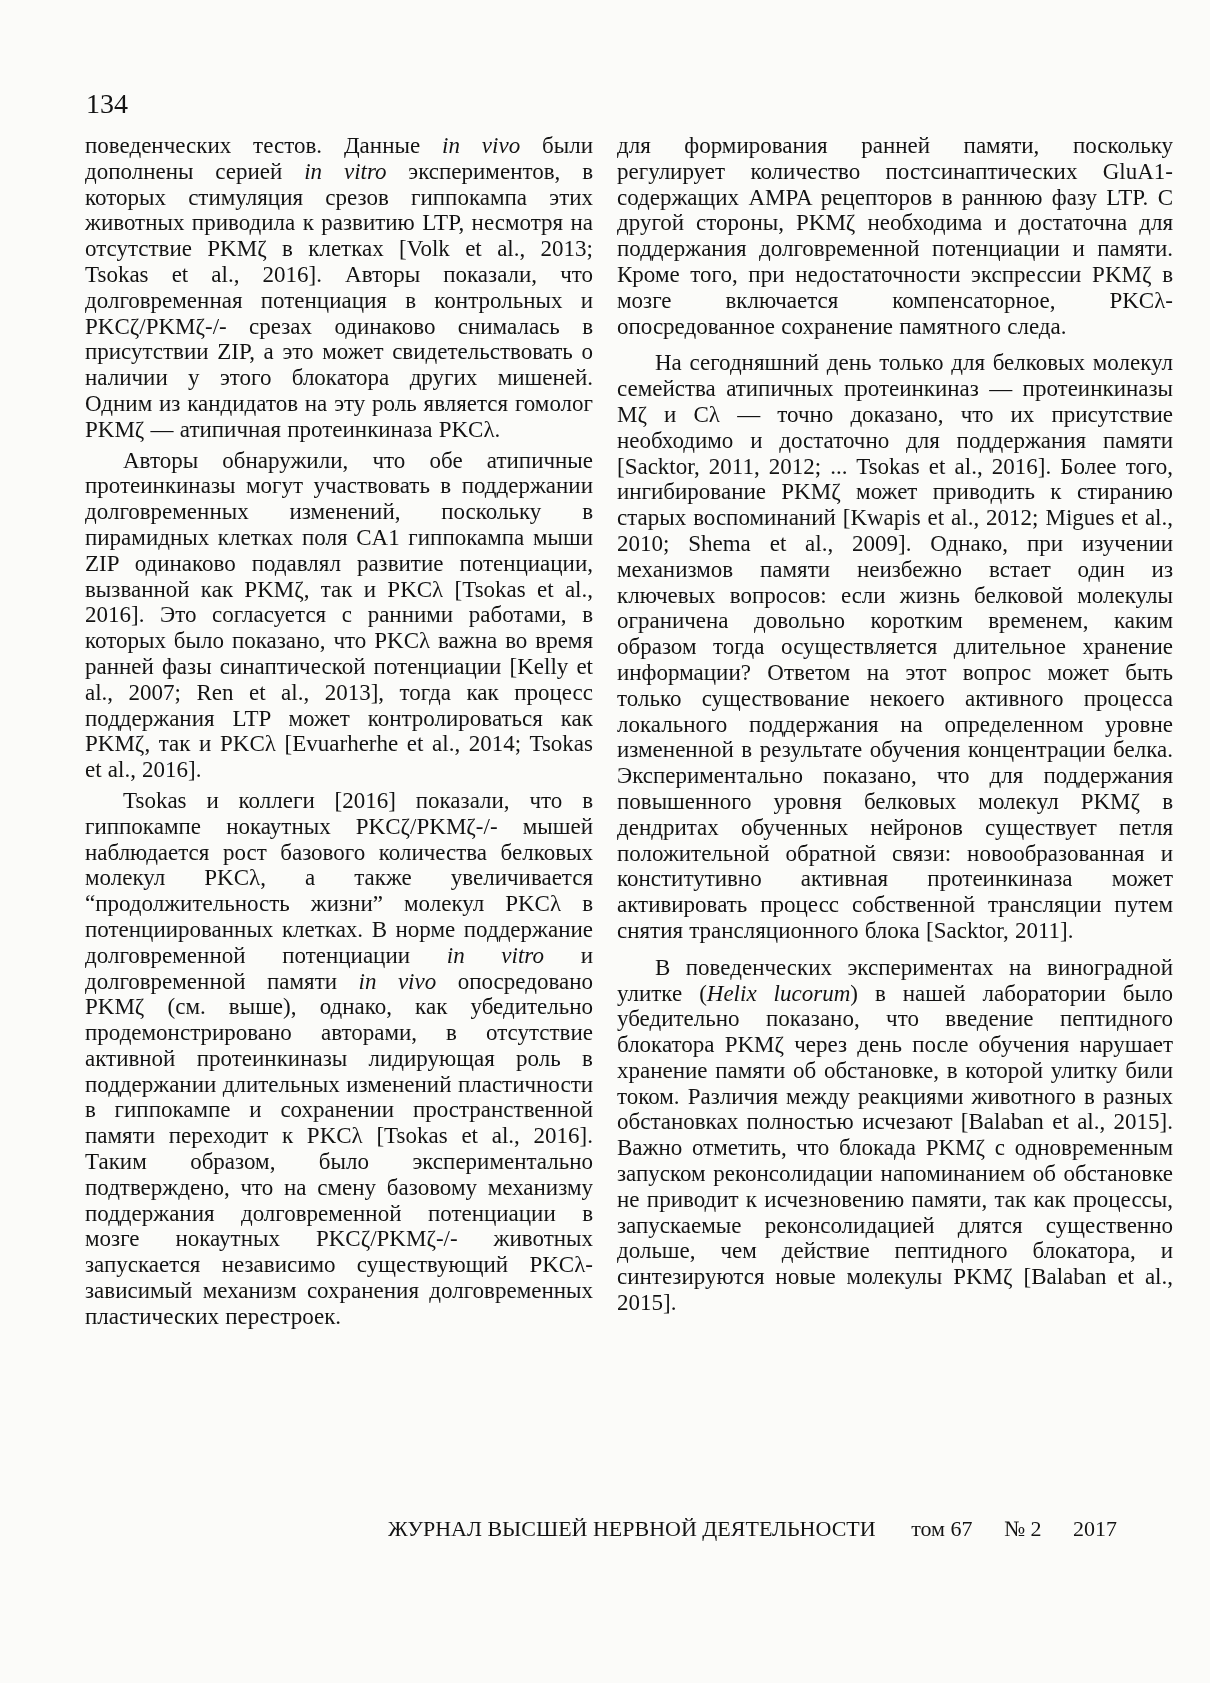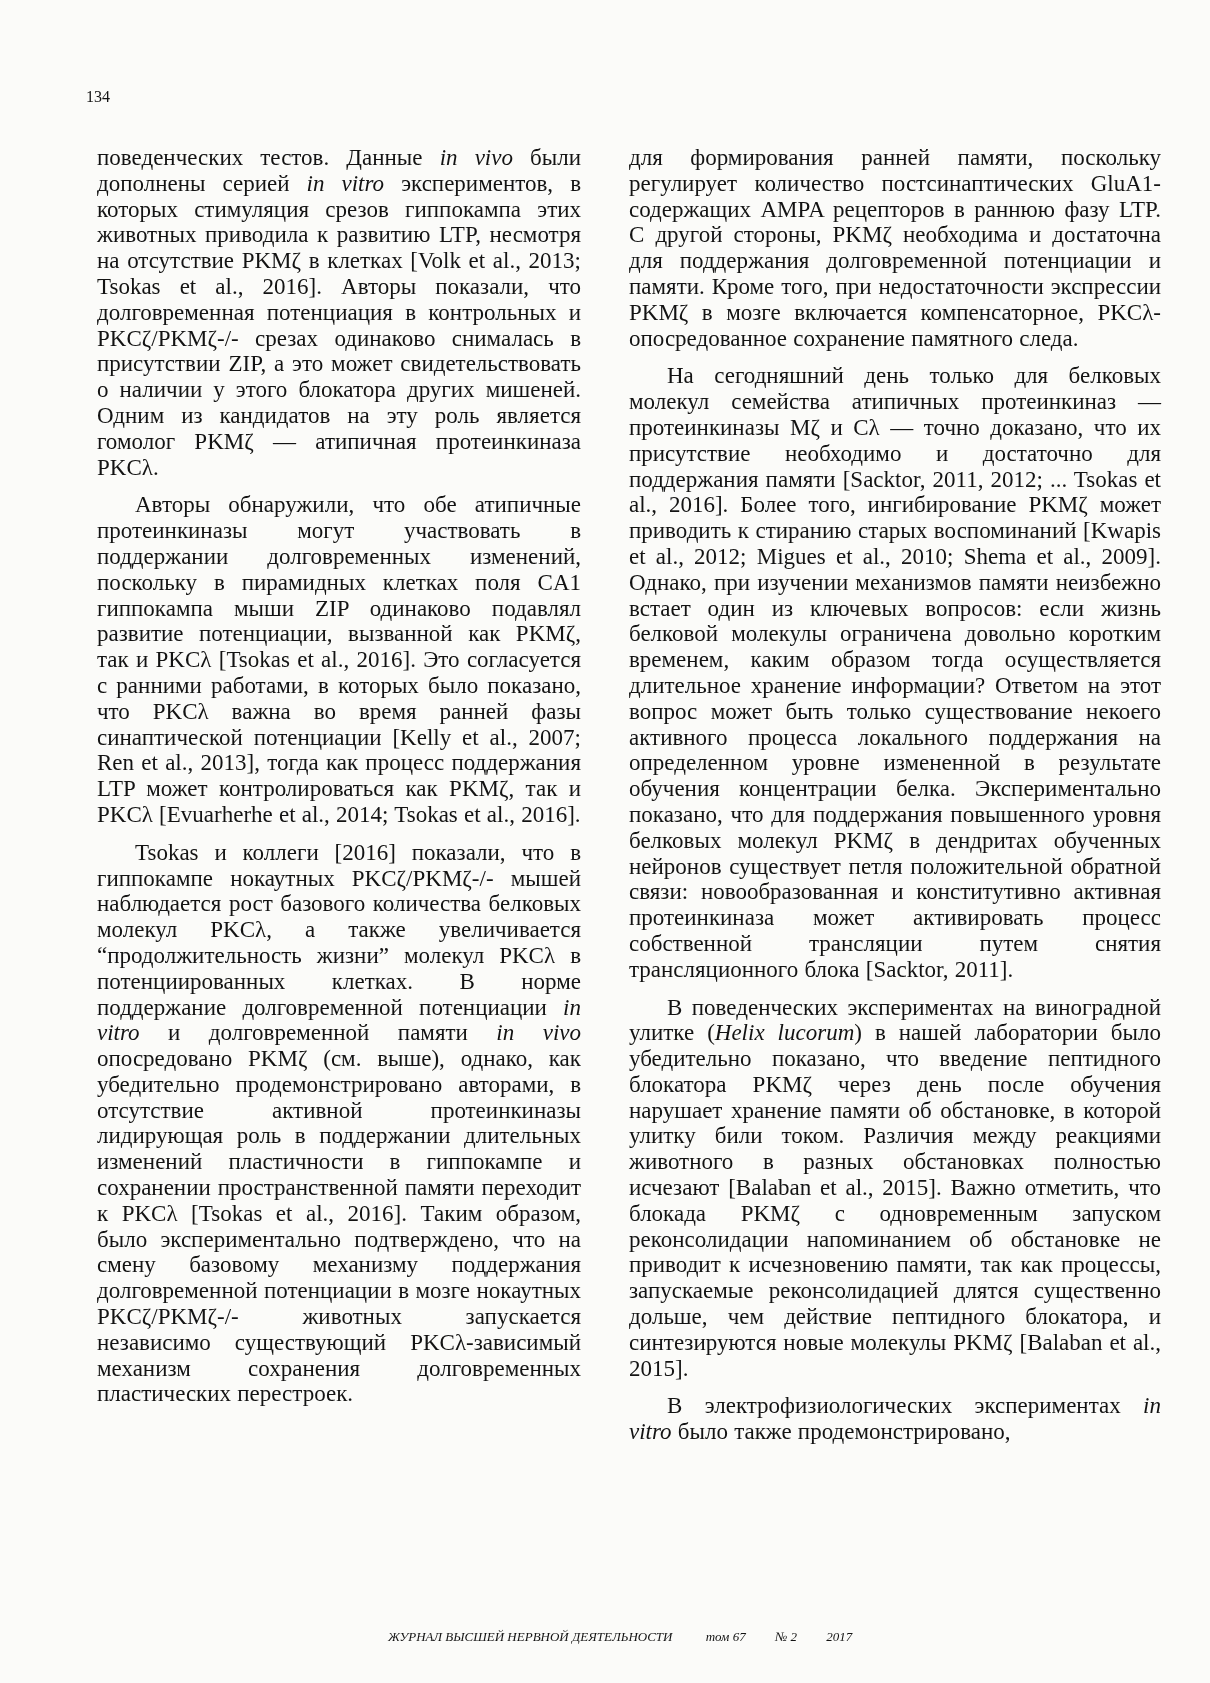--- a/index.html
+++ b/index.html
@@ -14,21 +14,21 @@
     color: #131313;
     font-family: "Liberation Serif", "DejaVu Serif", serif;
     overflow: hidden;
   }
   .page-header {
     position: absolute;
     top: 88px;
     left: 0;
     width: 1210px;
     height: 26px;
-    font-size: 16px;
+    font-size: 28px;
   }
   .page-number {
     position: absolute;
     left: 86px;
     top: 0;
   }
   .running-head {
     position: absolute;
     left: 0;
     width: 100%;
@@ -43,38 +43,37 @@
     width: 1088px;
     display: flex;
     gap: 24px;
   }
   .col {
     display: block;
   }
   .col-left  { width: 508px; }
   .col-right { width: 556px; }
   p.body-par {
-    margin: 12px;
+    margin: 0;
     font-size: 23px;
     line-height: 25.8px;
     text-align: justify;
     word-spacing: 0.02em;
   }
   p.body-par.indent { text-indent: 38px; }
   .col-left  p.body-par + p.body-par { margin-top: 5px; font-family: Liberation Serif, serif; }
   .col-right p.body-par + p.body-par { margin-top: 11px; }
   .run-i { font-style: italic; }
   .run-b { font-weight: normal; }
   .page-footer {
     position: absolute;
-    top: 1629px;
+    top: 1516px;
     left: 388px;
-    font-size: 13px;
+    font-size: 22px;
     white-space: nowrap;
-    font-style: italic;
   }
   .page-footer .f-vol   { margin-left: 30px; }
   .page-footer .f-issue { margin-left: 26px; }
   .page-footer .f-year  { margin-left: 26px; }
 </style>
 </head>
 <body>
 
 <header class="page-header">
   <span class="page-number">134</span>
@@ -83,21 +82,20 @@
 <main class="columns">
   <section class="col col-left">
       <p class="body-par"><span>поведенческих тестов. Данные </span><span class="run-i">in vivo</span><span> были дополнены серией </span><span class="run-i">in vitro</span><span> экспериментов, в которых стимуляция срезов гиппокампа этих животных приводила к развитию LTP, несмотря на отсутствие PKMζ в клетках [Volk et al., 2013; Tsokas et al., 2016]. Авторы показали, что долговременная потенциация в контрольных и PKCζ/PKMζ-/- срезах одинаково снималась в присутствии ZIP, а это может свидетельствовать о наличии у этого блокатора других мишеней. Одним из кандидатов на эту роль является гомолог PKMζ — атипичная протеинкиназа PKCλ.</span></p>
       <p class="body-par indent"><span>Авторы обнаружили, что обе атипичные протеинкиназы могут участвовать в поддержании долговременных изменений, поскольку в пирамидных клетках поля CA1 гиппокампа мыши ZIP одинаково подавлял развитие потенциации, вызванной как PKMζ, так и PKCλ [Tsokas et al., 2016]. Это согласуется с ранними работами, в которых было показано, что PKCλ важна во время ранней фазы синаптической потенциации [Kelly et al., 2007; Ren et al., 2013], тогда как процесс поддержания LTP может контролироваться как PKMζ, так и PKCλ [Evuarherhe et al., 2014; Tsokas et al., 2016].</span></p>
       <p class="body-par indent"><span>Tsokas и коллеги [2016] показали, что в гиппокампе нокаутных PKCζ/PKMζ-/- мышей наблюдается рост базового количества белковых молекул PKCλ, а также увеличивается “продолжительность жизни” молекул PKCλ в потенциированных клетках. В норме поддержание долговременной потенциации </span><span class="run-i">in vitro</span><span> и долговременной памяти </span><span class="run-i">in vivo</span><span> опосредовано PKMζ (см. выше), однако, как убедительно продемонстрировано авторами, в отсутствие активной протеинкиназы лидирующая роль в поддержании длительных изменений пластичности в гиппокампе и сохранении пространственной памяти переходит к PKCλ [Tsokas et al., 2016]. Таким образом, было экспериментально подтверждено, что на смену базовому механизму поддержания долговременной потенциации в мозге нокаутных PKCζ/PKMζ-/- животных запускается независимо существующий PKCλ-зависимый механизм сохранения долговременных пластических перестроек.</span></p>
     </section>
   <section class="col col-right">
       <p class="body-par"><span>для формирования ранней памяти, поскольку регулирует количество постсинаптических GluA1-содержащих AMPA рецепторов в раннюю фазу LTP. С другой стороны, PKMζ необходима и достаточна для поддержания долговременной потенциации и памяти. Кроме того, при недостаточности экспрессии PKMζ в мозге включается компенсаторное, PKCλ-опосредованное сохранение памятного следа.</span></p>
       <p class="body-par indent"><span>На сегодняшний день только для белковых молекул семейства атипичных протеинкиназ — протеинкиназы Mζ и Cλ — точно доказано, что их присутствие необходимо и достаточно для поддержания памяти [Sacktor, 2011, 2012; ... Tsokas et al., 2016]. Более того, ингибирование PKMζ может приводить к стиранию старых воспоминаний [Kwapis et al., 2012; Migues et al., 2010; Shema et al., 2009]. Однако, при изучении механизмов памяти неизбежно встает один из ключевых вопросов: если жизнь белковой молекулы ограничена довольно коротким временем, каким образом тогда осуществляется длительное хранение информации? Ответом на этот вопрос может быть только существование некоего активного процесса локального поддержания на определенном уровне измененной в результате обучения концентрации белка. Экспериментально показано, что для поддержания повышенного уровня белковых молекул PKMζ в дендритах обученных нейронов существует петля </span><span class="run-b">положительной обратной связи</span><span>: новообразованная и конститутивно активная протеинкиназа может активировать процесс собственной трансляции путем снятия трансляционного блока [Sacktor, 2011].</span></p>
       <p class="body-par indent"><span>В поведенческих экспериментах на виноградной улитке (</span><span class="run-i">Helix lucorum</span><span>) в нашей лаборатории было убедительно показано, что введение пептидного блокатора PKMζ через день после обучения нарушает хранение памяти об обстановке, в которой улитку били током. Различия между реакциями животного в разных обстановках полностью исчезают [Balaban et al., 2015]. Важно отметить, что блокада PKMζ с одновременным запуском реконсолидации напоминанием об обстановке не приводит к исчезновению памяти, так как процессы, запускаемые реконсолидацией длятся существенно дольше, чем действие пептидного блокатора, и синтезируются новые молекулы PKMζ [Balaban et al., 2015].</span></p>
-      <p class="body-par indent"><span>В электрофизиологических экспериментах </span><span class="run-i">in vitro</span><span> было также продемонстрировано,</span></p>
     </section>
 </main>
 
 <footer class="page-footer">
   <span class="f-journal">ЖУРНАЛ ВЫСШЕЙ НЕРВНОЙ ДЕЯТЕЛЬНОСТИ</span>
   <span class="f-vol">том 67</span>
   <span class="f-issue">№ 2</span>
   <span class="f-year">2017</span>
 </footer>
 

